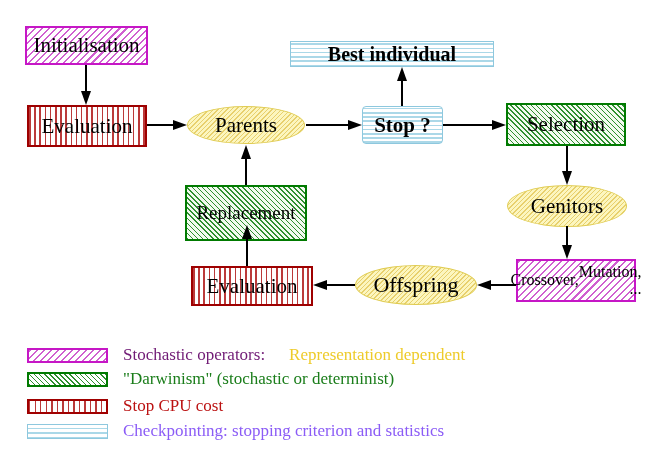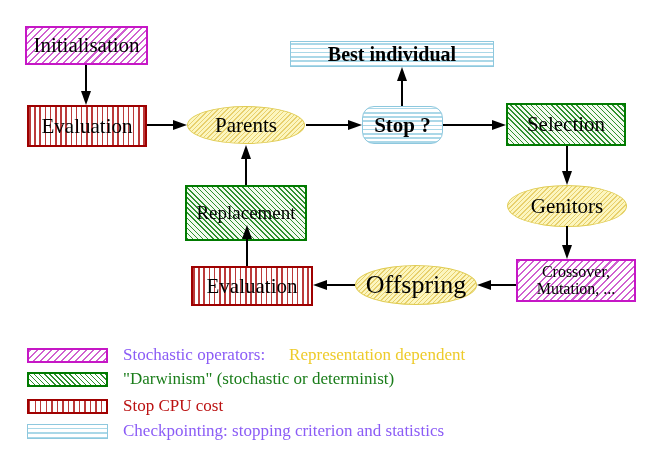--- a/index.html
+++ b/index.html
@@ -17,50 +17,50 @@
   .box-green{border:2px solid #007a00;background:repeating-linear-gradient(45deg,#2f8f2f 0,#2f8f2f 1.1px,#f3faf0 1.1px,#f3faf0 3.6px);}
   .box-cyan{border:1.5px solid #8ec8de;background:repeating-linear-gradient(0deg,#abd8e8 0,#abd8e8 1.5px,#ffffff 1.5px,#ffffff 4.2px);font-weight:bold;}
   .ellipse-yellow{
     border:1.5px solid #e0cc52;border-radius:50%;
     background:repeating-linear-gradient(135deg,#e8d06d 0,#e8d06d 1px,#fcf6bf 1px,#fcf6bf 3.2px);
   }
   .ellipse-dashed{
     border:4px dashed #f28080;border-radius:50%;background:transparent;
     color:#f28080;font-size:22px;
   }
-  .rounded{border-radius:12px;}
+  .rounded{border-radius:4px;}
   
   .n-init{left:25px;top:26px;width:123px;height:39px;}
   .n-eval-top{left:27px;top:105px;width:120px;height:42px;}
   .n-best{left:290px;top:41px;width:204px;height:26px;font-size:20px;}
   .n-parents{left:187px;top:106px;width:118px;height:38px;}
   .n-stop{left:362px;top:106px;width:81px;height:38px;}
   .n-selection{left:506px;top:103px;width:120px;height:43px;}
   .n-replacement{left:185px;top:185px;width:122px;height:56px;font-size:19px;font-family:Liberation Serif, serif;}
   .n-generation{left:324px;top:168px;width:168px;height:82px;}
   .n-genitors{left:507px;top:185px;width:120px;height:42px;}
-  .n-crossover{left:516px;top:259px;width:120px;height:43px;font-size:16px;flex-direction:column;}
+  .n-crossover{left:516px;top:259px;width:120px;height:43px;font-size:16px;flex-direction:row;}
   .n-eval-bot{left:191px;top:266px;width:122px;height:40px;}
-  .n-offspring{left:355px;top:265px;width:122px;height:40px;font-size:26px;}
+  .n-offspring{left:355px;top:265px;width:122px;height:40px;font-size:22px;}
   
   .aline{position:absolute;background:#000;}
   .ah{position:absolute;width:0;height:0;}
   .ah-right{border-top:5px solid transparent;border-bottom:5px solid transparent;border-left:14px solid #000;}
   .ah-left{border-top:5px solid transparent;border-bottom:5px solid transparent;border-right:14px solid #000;}
   .ah-up{border-left:5px solid transparent;border-right:5px solid transparent;border-bottom:14px solid #000;}
   .ah-down{border-left:5px solid transparent;border-right:5px solid transparent;border-top:14px solid #000;}
   
   .legend-row{position:absolute;left:27px;display:flex;align-items:center;height:20px;}
   .swatch{width:81px;height:15px;box-sizing:border-box;flex:0 0 auto;}
   .s-magenta{border:2px solid #c617c6;background:repeating-linear-gradient(135deg,#d05fd0 0,#d05fd0 1.5px,#ffffff 1.5px,#ffffff 5px);}
   .s-green{border:2px solid #007a00;background:repeating-linear-gradient(45deg,#2f8f2f 0,#2f8f2f 1.1px,#ffffff 1.1px,#ffffff 3.6px);}
   .s-red{border:2px solid #a00000;background:repeating-linear-gradient(90deg,#bb3a3a 0,#bb3a3a 1.5px,#ffffff 1.5px,#ffffff 5.5px);}
   .s-cyan{border:1.5px solid #8ec8de;background:repeating-linear-gradient(0deg,#aad8e8 0,#aad8e8 1.5px,#ffffff 1.5px,#ffffff 4.5px);}
   .legend-label{margin-left:15px;font-size:17px;white-space:nowrap;}
-  .lg-magenta{color:#8b5cf6;text-align:center;}
+  .lg-magenta{color:#701a75;text-align:center;}
   .lg-yellow{color:#eecb2a;margin-left:24px;}
   .lg-green{color:#1a7d1a;}
   .lg-red{color:#bb1111;}
   .lg-cyan{color:#8b5cf6;}
 </style>
 </head>
 <body>
 
 <div class="canvas">
 

